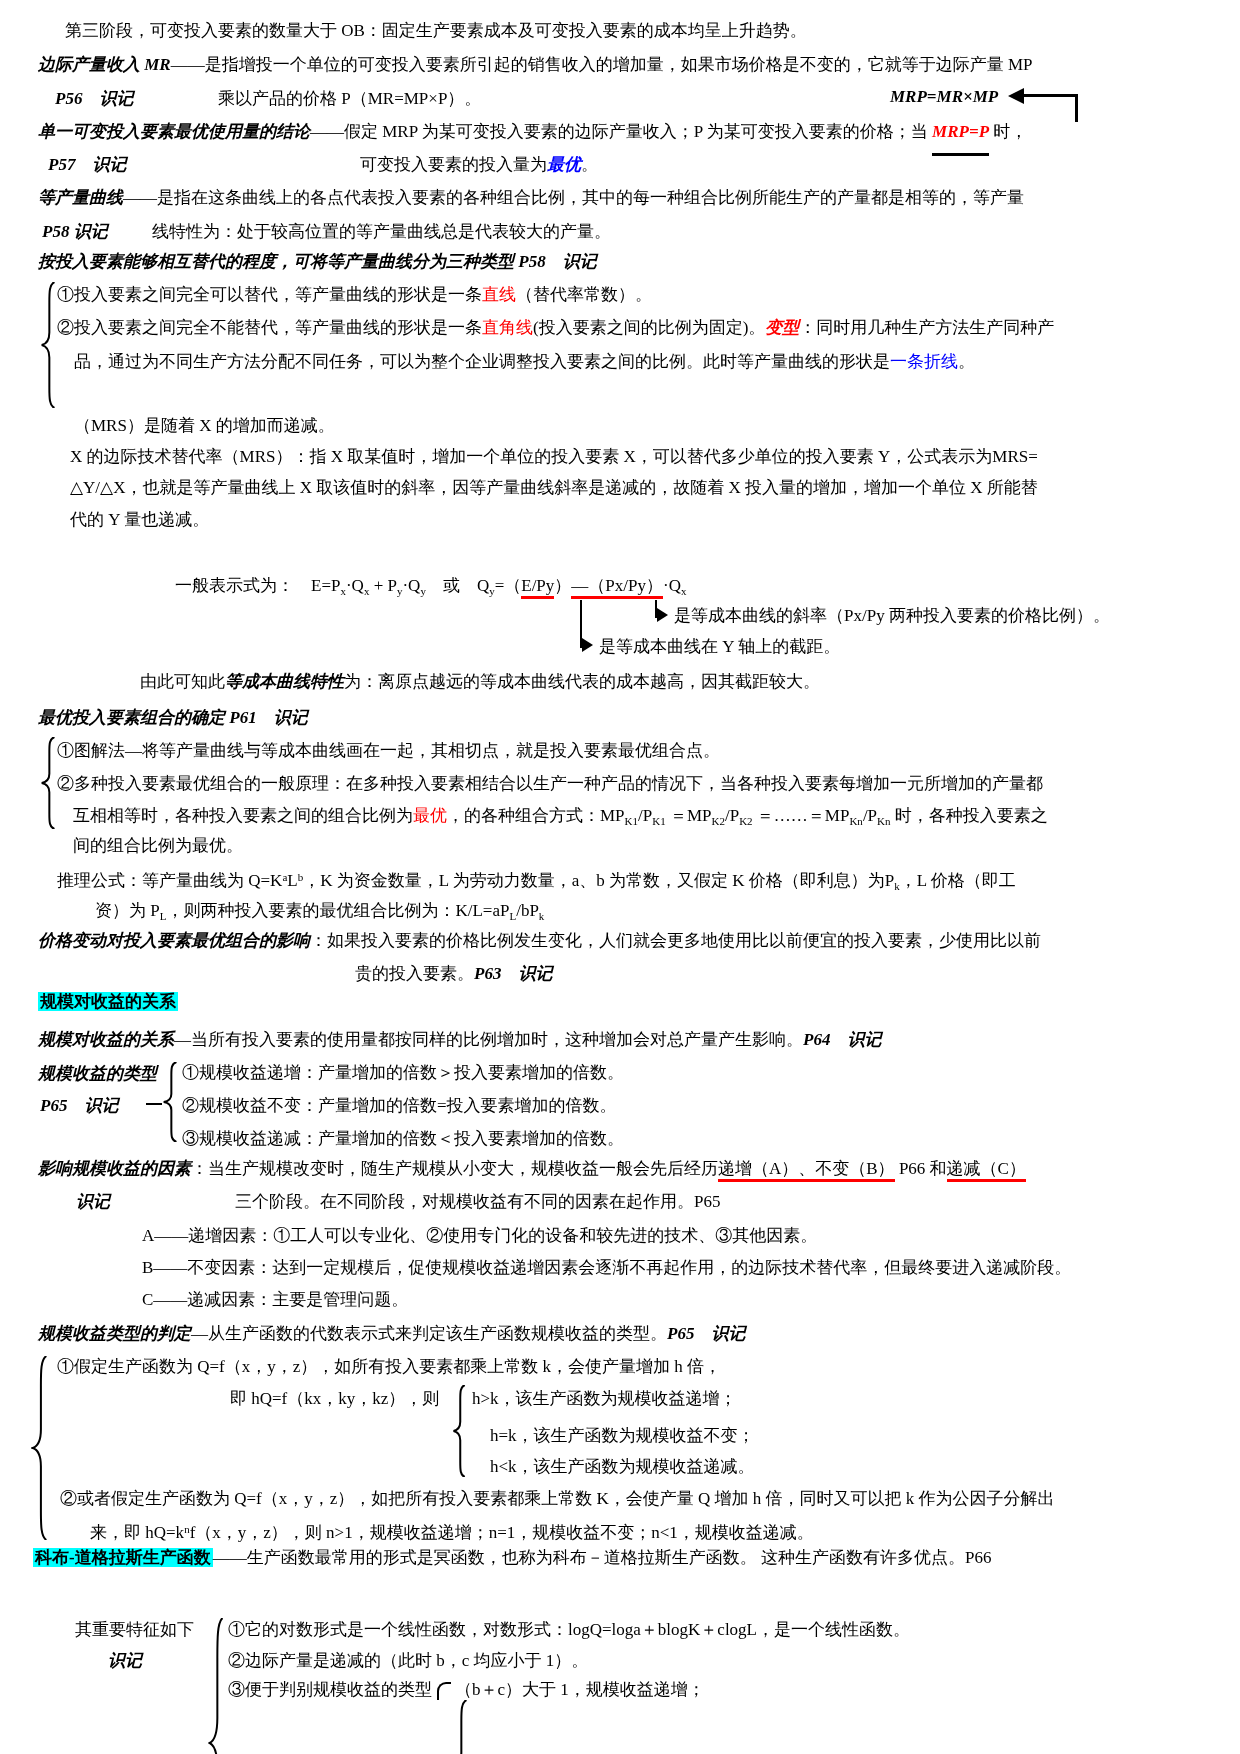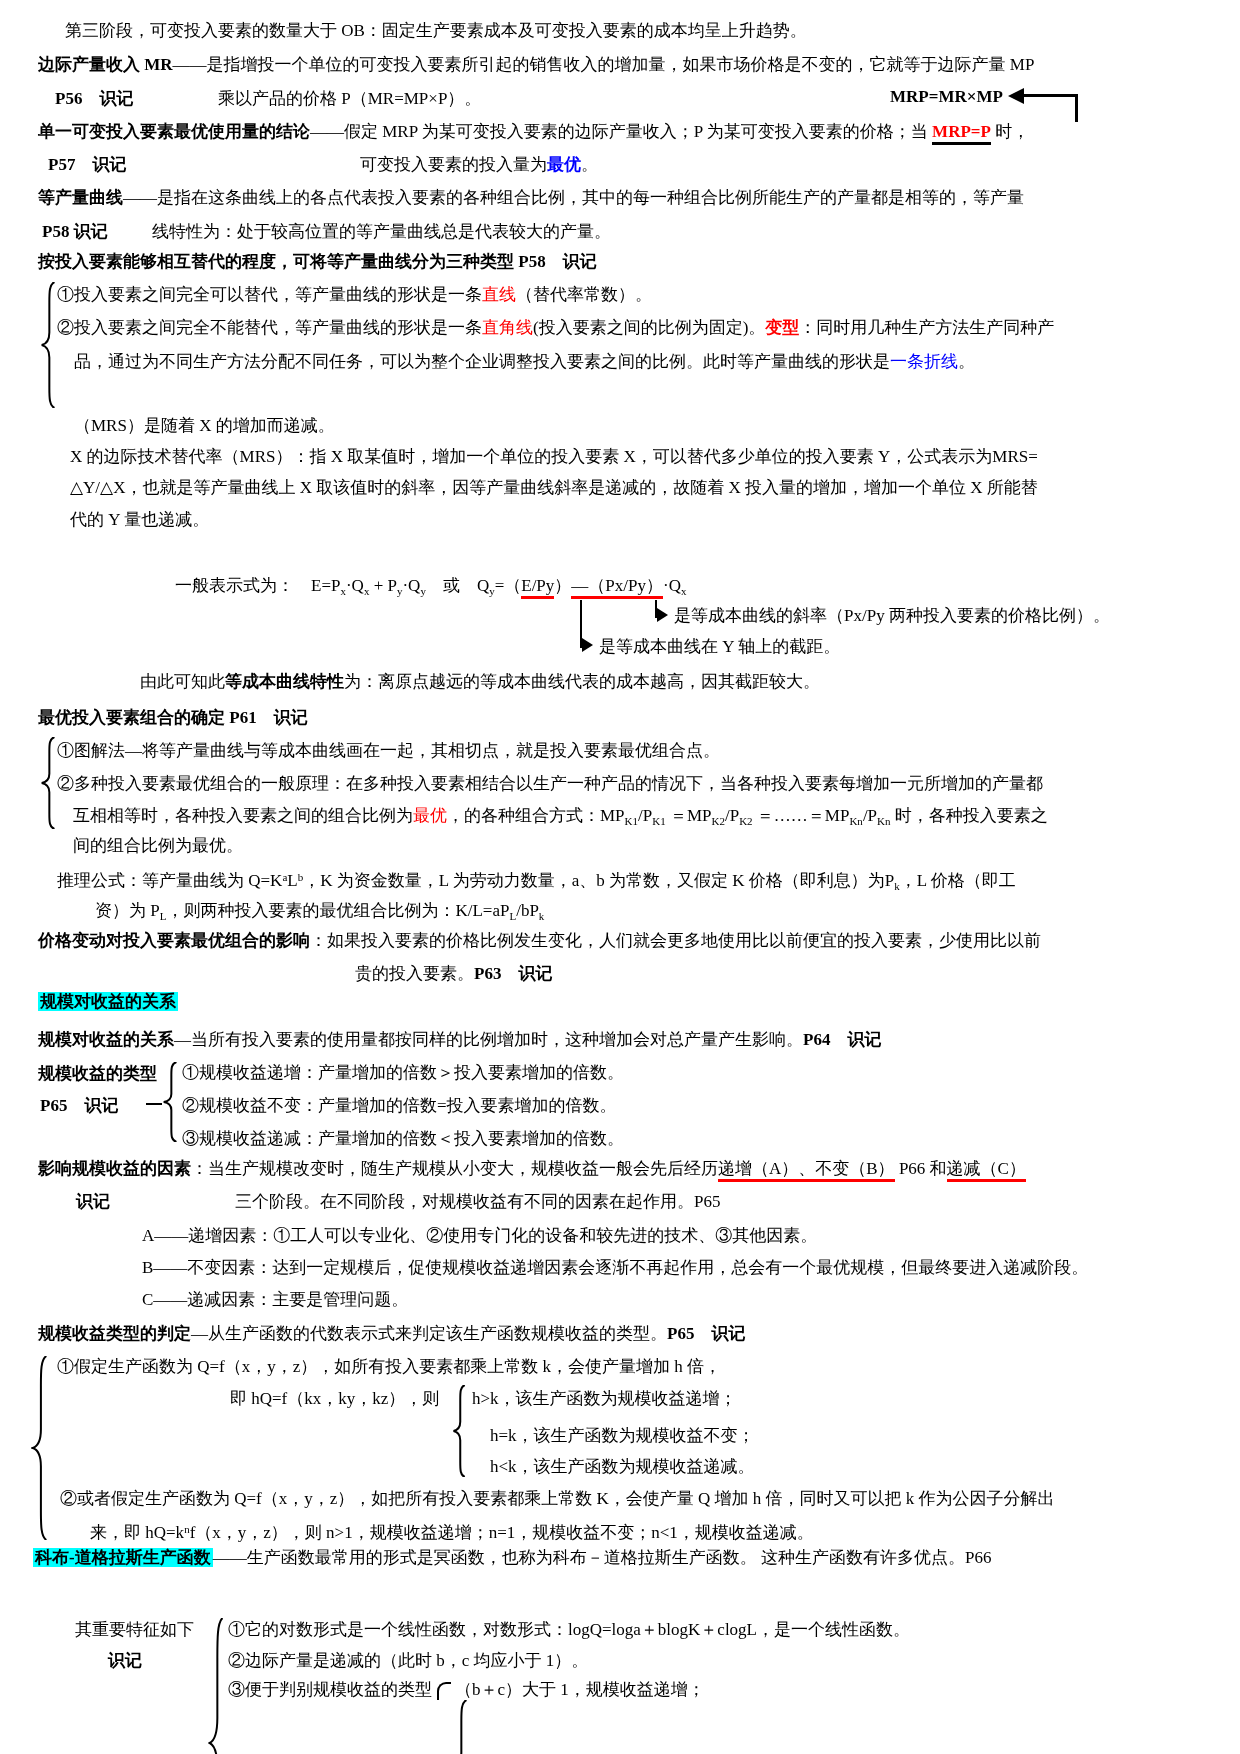--- a/index.html
+++ b/index.html
@@ -3,26 +3,26 @@
 <meta charset="utf-8">
 <style>
   html,body { margin:0; padding:0; background:#888; }
   .page {
     position:relative; width:1240px; height:1754px; margin:0 auto;
     background:#ffffff; overflow:hidden;
     font-family:"Liberation Serif","DejaVu Serif",serif;
     font-size:17px; color:#000;
   }
   .ln { position:absolute; white-space:nowrap; line-height:23px; }
-  .b { font-weight:bold; }
+  .b { font-weight:bold;font-style:italic; }
   .red { color:#ff0000; }
   .blue { color:#0000ff; }
   .hl { background:#00ffff; font-weight:bold; padding:0 2px; }
   .rul { border-bottom:3px solid #ff0000; padding-bottom:1px; }
-  .kul { border-bottom:3px solid #000000; padding-bottom:1px; }
+  .kul { border-bottom:3px solid #000000; padding-bottom:12px; }
   .sd { font-size:11px; vertical-align:-4px; }
   .su { font-size:11px; vertical-align:5px; }
   .vline,.hline { position:absolute; background:#000; }
   .arr-left { position:absolute; width:0; height:0;
     border-top:8px solid transparent; border-bottom:8px solid transparent;
     border-right:16px solid #000; }
   .arr-right { position:absolute; width:0; height:0;
     border-top:7px solid transparent; border-bottom:7px solid transparent;
     border-left:11px solid #000; }
   .brace { position:absolute; }
@@ -109,21 +109,21 @@
       </svg>
     </div>
   <div class="ln" style="left:182px;top:1061px"><span>①规模收益递增：产量增加的倍数＞投入要素增加的倍数。</span></div>
   <div class="ln" style="left:182px;top:1094px"><span>②规模收益不变：产量增加的倍数=投入要素增加的倍数。</span></div>
   <div class="ln" style="left:182px;top:1127px"><span>③规模收益递减：产量增加的倍数＜投入要素增加的倍数。</span></div>
 
   <div class="ln" style="left:38px;top:1157px"><span class="b">影响规模收益的因素</span><span>：当生产规模改变时，随生产规模从小变大，规模收益一般会先后经历</span><span class="rul">递增（A）、</span><span class="rul">不变（B）</span><span> P66 和</span><span class="rul">递减（C）</span></div>
   <div class="ln b" style="left:76px;top:1190px"><span>识记</span></div>
   <div class="ln" style="left:235px;top:1190px"><span>三个阶段。在不同阶段，对规模收益有不同的因素在起作用。P65</span></div>
   <div class="ln" style="left:142px;top:1224px"><span>A——递增因素：①工人可以专业化、②使用专门化的设备和较先进的技术、③其他因素。</span></div>
-  <div class="ln" style="left:142px;top:1256px"><span>B——不变因素：达到一定规模后，促使规模收益递增因素会逐渐不再起作用，总会有一个最优规模，但最终要进入递减阶段。</span></div>
+  <div class="ln" style="left:142px;top:1256px"><span>B——不变因素：达到一定规模后，促使规模收益递增因素会逐渐不再起作用，的边际技术替代率，但最终要进入递减阶段。</span></div>
   <div class="ln" style="left:142px;top:1288px"><span>C——递减因素：主要是管理问题。</span></div>
 
   <div class="ln" style="left:38px;top:1322px"><span class="b">规模收益类型的判定</span><span>—从生产函数的代数表示式来判定该生产函数规模收益的类型。</span><span class="b">P65　识记</span></div>
   <div class="brace" style="left:31px;top:1356px;width:18px;height:184px">
       <svg viewBox="0 0 20 100" preserveAspectRatio="none">
         <path d="M17,0 C11,2 11,8 11,16 L11,40 C11,46 8,49 2,50 C8,51 11,54 11,60 L11,84 C11,92 11,98 17,100" fill="none" stroke="#000" stroke-width="2" vector-effect="non-scaling-stroke"></path>
       </svg>
     </div>
   <div class="ln" style="left:57px;top:1355px"><span>①假定生产函数为 Q=f（x，y，z），如所有投入要素都乘上常数 k，会使产量增加 h 倍，</span></div>
   <div class="ln" style="left:230px;top:1387px"><span>即 hQ=f（kx，ky，kz），则</span></div>

